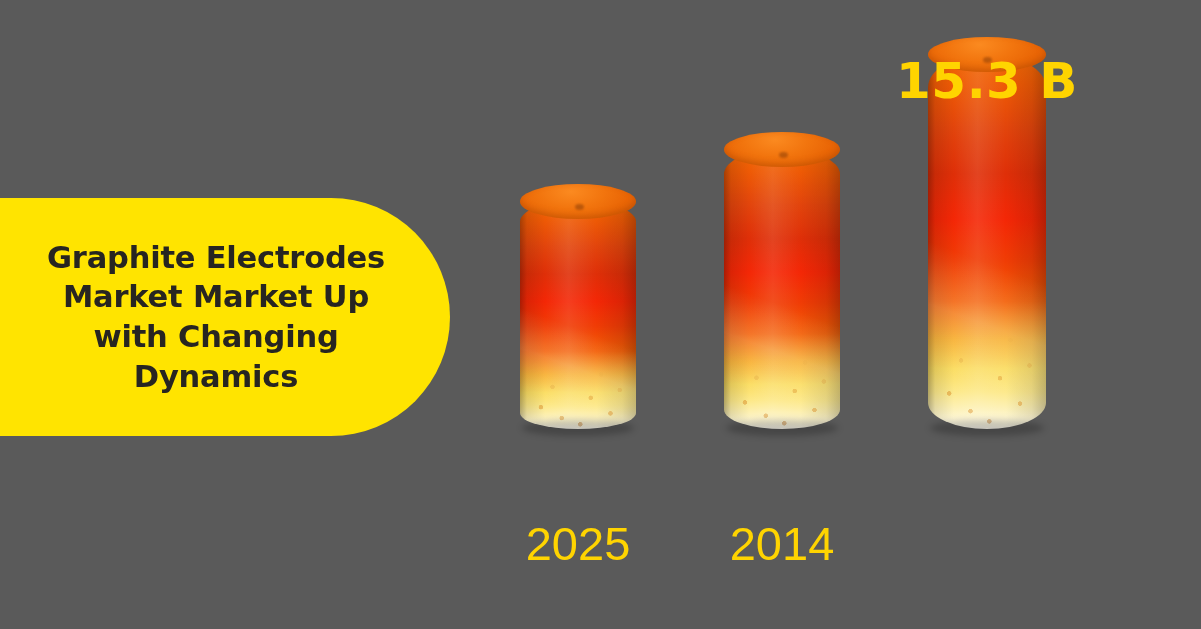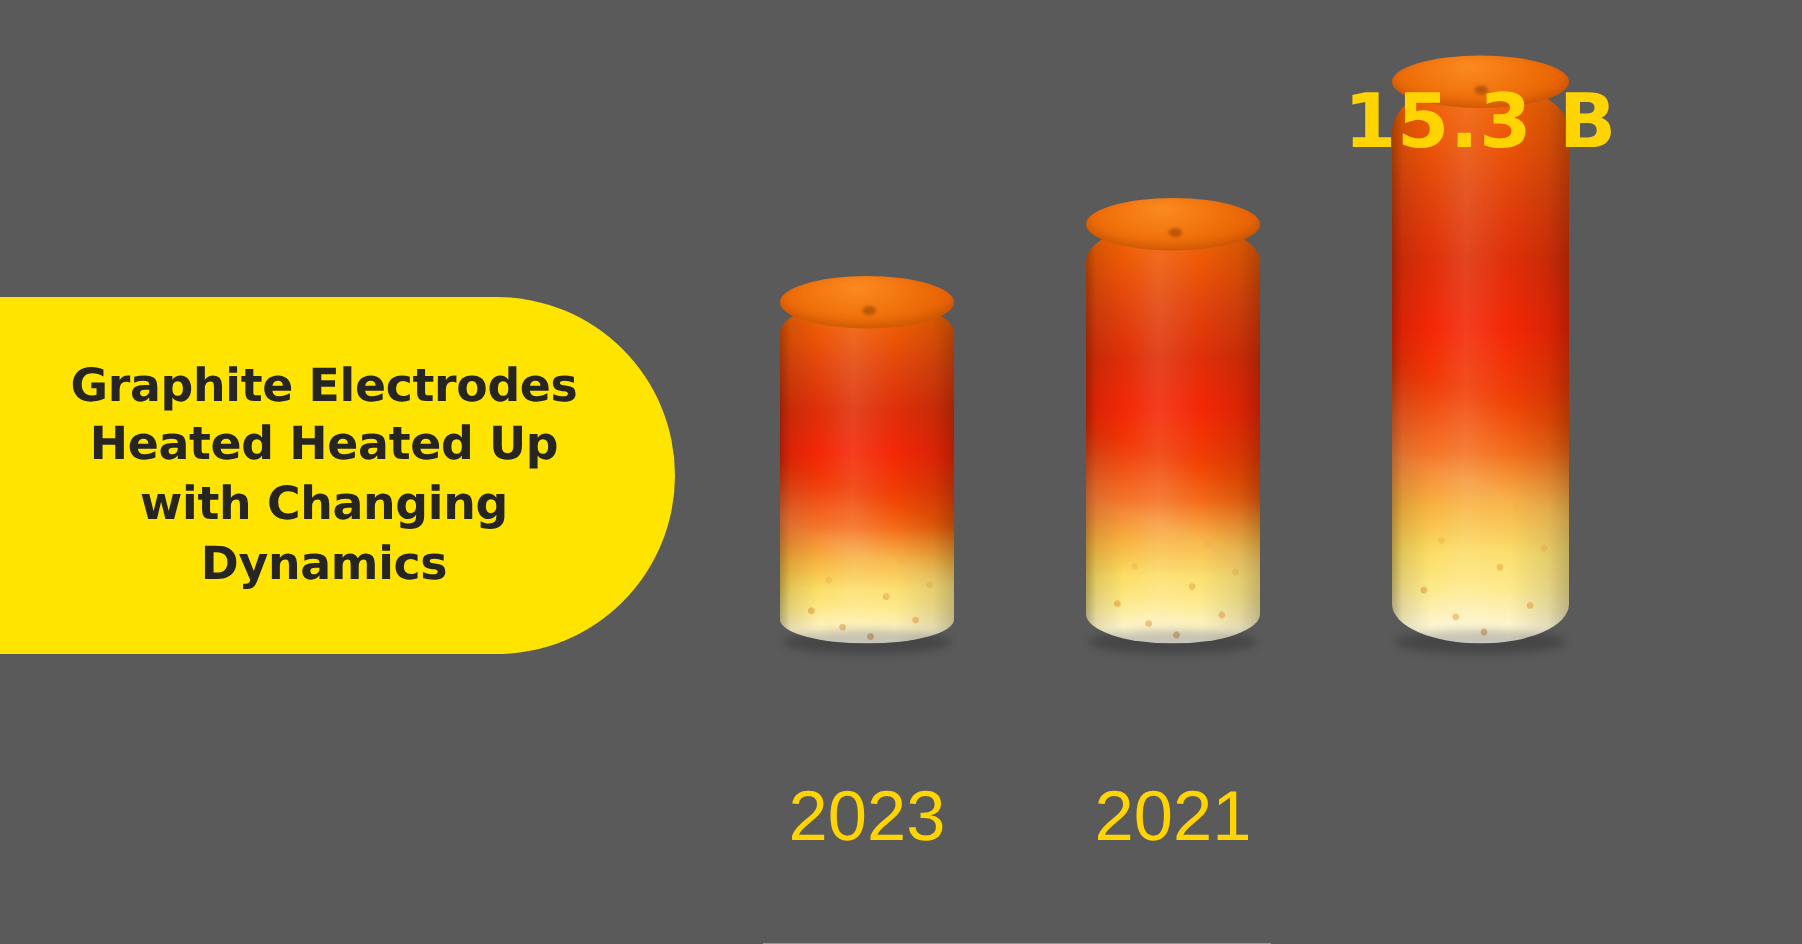--- a/index.html
+++ b/index.html
@@ -184,21 +184,21 @@
     line-height: 1;
   }
 </style>
 </head>
 <body>
 
 <div id="infographic">
 
   <div class="callout">
     <span class="callout-text">Graphite Electrodes
-Heated Heated Up
+Market Market Up
 with Changing
 Dynamics</span>
   </div>
 
   <div class="chart">
 
     <div class="bar-group" id="bar-0" style="left: 520px; width: 116px; height: 228px; bottom: 126px;">
       <div class="cyl">
         <div class="cyl-sheen"></div>
       </div>
@@ -223,17 +223,17 @@
         <div class="cyl-sheen"></div>
       </div>
       <div class="cap" style="height: 35px; top: -17.5px;">
         <div class="cap-nub"></div>
       </div>
       <div class="base-shade"></div>
     </div>
 
     <div class="value-label" id="value-2" style="left: 878px; width: 218px; top: 56px;">15.3 B</div>
 
-    <div class="year-label" id="year-0" style="left: 490px; width: 176px; top: 520px;">2023</div>
-    <div class="year-label" id="year-1" style="left: 694px; width: 176px; top: 520px;">2021</div>
+    <div class="year-label" id="year-0" style="left: 490px; width: 176px; top: 520px;">2025</div>
+    <div class="year-label" id="year-1" style="left: 694px; width: 176px; top: 520px;">2014</div>
 
   </div>
 </div>
 
 </body></html>

